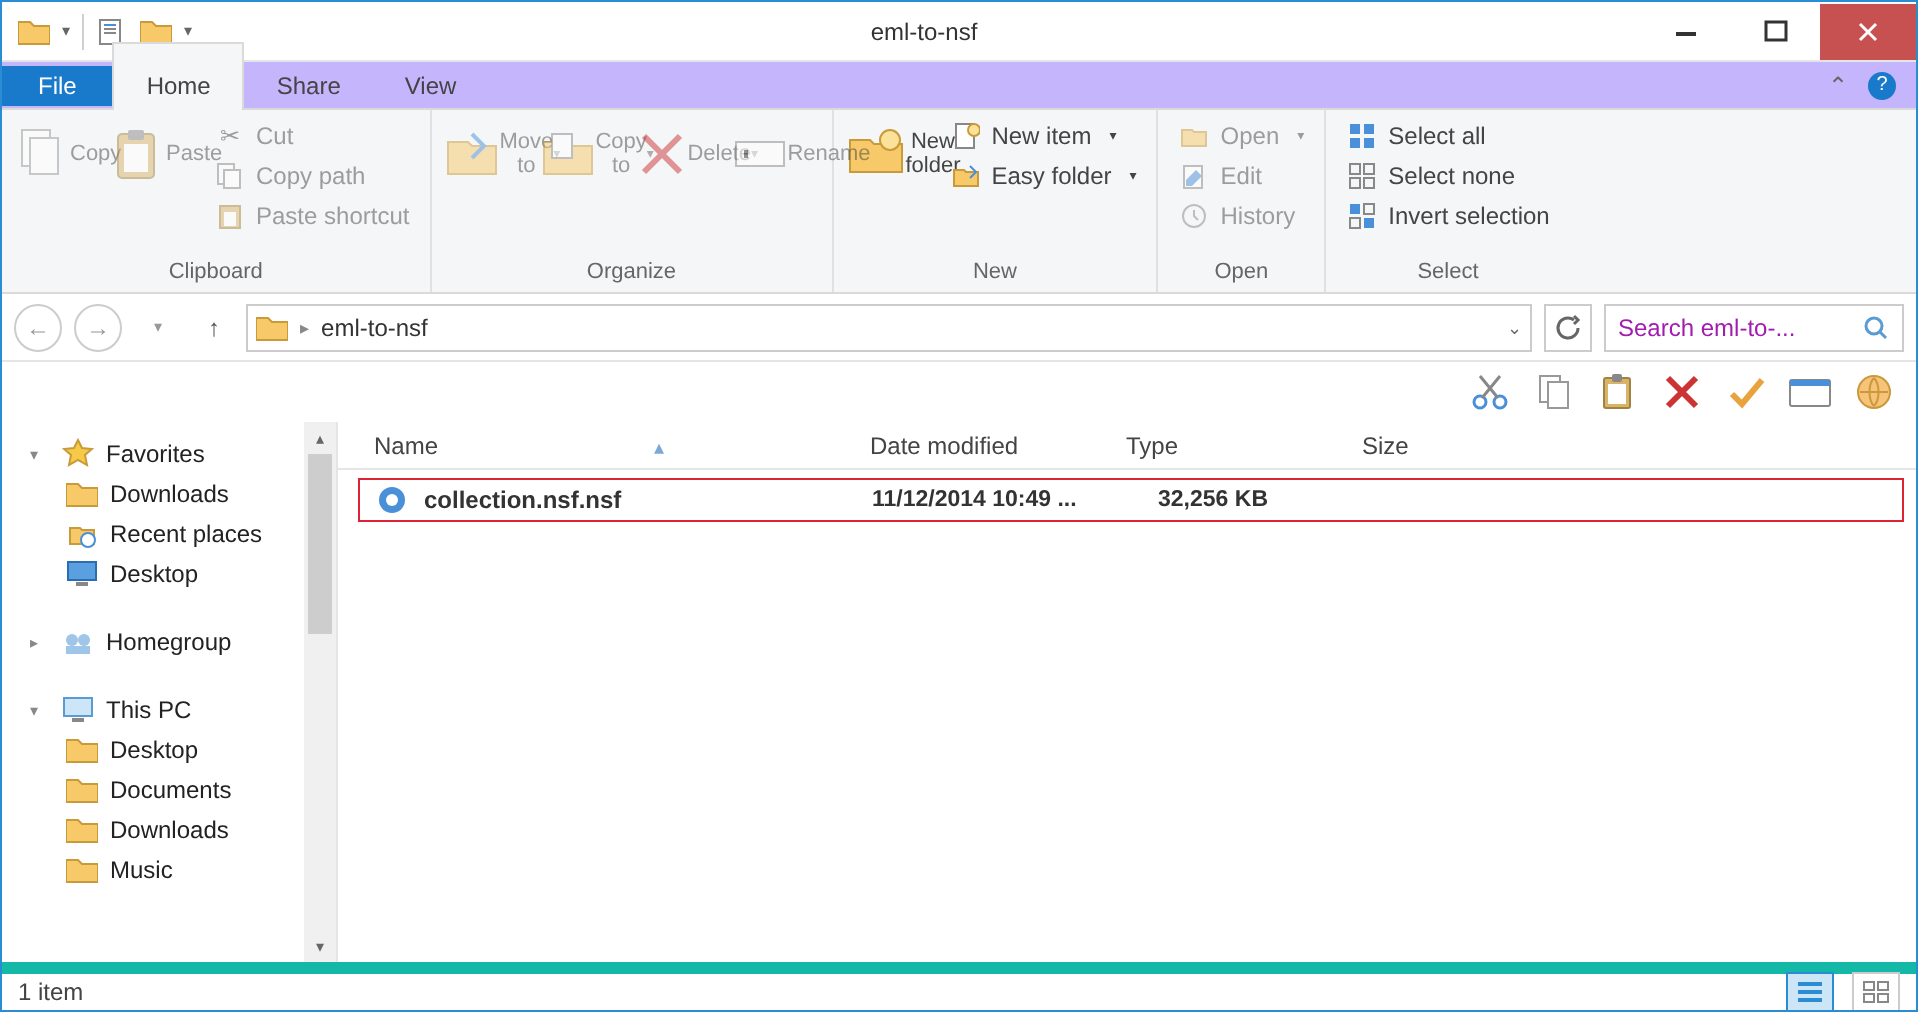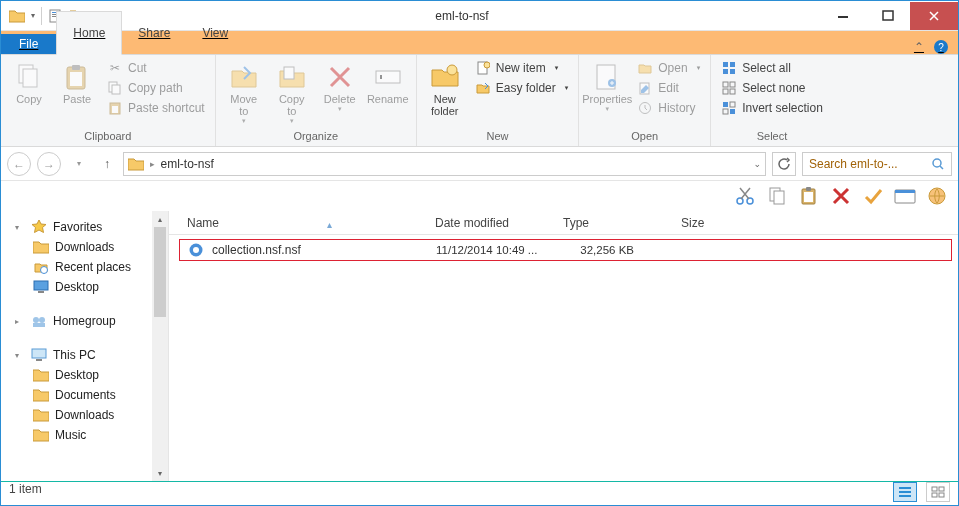--- a/index.html
+++ b/index.html
@@ -10,54 +10,54 @@
 .titlebar .qat { display: flex; align-items: center; gap: 6px; padding: 0 8px; }
 .titlebar .qat .folder-ico { width: 16px; height: 14px; }
 .titlebar .qat .sep { width: 1px; height: 18px; background: #d0d0d0; }
 .titlebar .qat .drop { font-size: 8px; color: #666; }
 .titlebar .title { flex: 1; text-align: center; color: #333; }
 .titlebar .wincontrols { display: flex; }
 .titlebar .wincontrols div { width: 45px; height: 28px; display: flex; align-items: center; justify-content: center; color: #333; }
 .titlebar .wincontrols .close { background: #c75050; color: #fff; width: 48px; }
 
 
-.tabstrip { height: 24px; background: #fdba74; display: flex; align-items: flex-end; border-bottom: 1px solid #dadada; text-decoration: underline; }
+.tabstrip { height: 24px; background: #c4b5fd; display: flex; align-items: center; border-bottom: 1px solid #dadada; }
 .tabstrip .filetab { background: #1979ca; color: #fff; padding: 3px 18px; font-size: 12px; }
 .tabstrip .tab { padding: 14px 16px; color: #444; }
 .tabstrip .tab.active { background: #f5f6f7; border: 1px solid #dadada; border-bottom: 1px solid #f5f6f7; margin-bottom: -1px; }
 .tabstrip .spacer { flex: 1; }
 .tabstrip .help { display: flex; align-items: center; gap: 10px; padding: 0 10px; color: #1979ca; }
 
 
 .ribbon { height: 92px; background: #f5f6f7; display: flex; border-bottom: 1px solid #dadada; }
 .group { border-right: 1px solid #e1e1e1; display: flex; flex-direction: column; padding: 2px 6px 0 6px; }
 .group .body { flex: 1; display: flex; align-items: flex-start; gap: 4px; }
 .group .label { text-align: center; color: #666; font-size: 11px; height: 16px; }
-.bigbtn { display: flex; flex-direction: column; align-items: center; width: 44px; padding-top: 4px; color: #444; }
+.bigbtn { display: flex; flex-direction: row; align-items: center; width: 44px; padding-top: 4px; color: #444; }
 .bigbtn .ico { width: 32px; height: 32px; display: flex; align-items: center; justify-content: center; }
 .bigbtn .lbl { font-size: 11px; line-height: 12px; text-align: center; }
 .bigbtn .drop { font-size: 7px; color: #666; }
 .smallcol { display: flex; flex-direction: column; gap: 2px; padding-top: 2px; }
 .smallrow { display: flex; align-items: center; gap: 5px; color: #444; font-size: 11px; padding: 1px 4px; white-space: nowrap; }
 .smallrow .si { width: 16px; height: 16px; display: flex; align-items: center; justify-content: center; }
 .disabled { opacity: 0.5; }
 
 
 .addrrow { height: 34px; display: flex; align-items: center; gap: 6px; padding: 4px 6px; border-bottom: 1px solid #e5e5e5; }
 .navbtn { width: 24px; height: 24px; border: 1px solid #ccc; border-radius: 50%; display: flex; align-items: center; justify-content: center; color: #999; }
 .navbtn.hist { border: none; font-size: 8px; }
 .uparrow { width: 20px; text-align: center; color: #555; }
 .addrbar { flex: 1; height: 24px; border: 1px solid #ccc; display: flex; align-items: center; padding: 0 4px; gap: 6px; }
 .addrbar .folder-ico { width: 16px; height: 14px; }
 .addrbar .crumb { color: #333; }
 .addrbar .sep { color: #888; font-size: 9px; }
 .addrbar .spacer { flex: 1; }
 .addrbar .tail { display: flex; align-items: center; gap: 6px; color: #666; }
 .refresh { width: 24px; height: 24px; border: 1px solid #ccc; display: flex; align-items: center; justify-content: center; }
-.searchbox { width: 150px; height: 24px; border: 1px solid #ccc; display: flex; align-items: center; padding: 0 6px; color: #a16207; gap: 6px; }
+.searchbox { width: 150px; height: 24px; border: 1px solid #ccc; display: flex; align-items: center; padding: 0 6px; color: #a21caf; gap: 6px; }
 
 
 .toolrow { height: 30px; display: flex; justify-content: flex-end; align-items: center; gap: 10px; padding: 0 10px; }
 .toolrow .ti { width: 22px; height: 22px; display: flex; align-items: center; justify-content: center; }
 
 
 .mainarea { flex: 1; display: flex; min-height: 0; }
 .navpane { width: 168px; border-right: 1px solid #e5e5e5; overflow: hidden; padding: 6px 0; position: relative; }
 .navpane .scrolltrack { position: absolute; right: 0; top: 0; bottom: 0; width: 16px; background: #f0f0f0; }
 .navpane .scrolltrack .arrow { height: 16px; display: flex; align-items: center; justify-content: center; color: #666; font-size: 8px; }
@@ -69,29 +69,29 @@
 .ico16 { width: 16px; height: 16px; display: flex; align-items: center; justify-content: center; }
 
 .listpane { flex: 1; display: flex; flex-direction: column; }
 .colheaders { height: 24px; display: flex; align-items: center; border-bottom: 1px solid #e5e5e5; color: #444; padding-left: 10px; }
 .colheaders .col { padding: 0 8px; }
 .colheaders .col.name { width: 248px; display: flex; align-items: flex-end; gap: 58px; }
 .colheaders .col.name .sort { color: #7aa9d6; font-size: 10px; margin-left: 50px; }
 .colheaders .col.date { width: 128px; }
 .colheaders .col.type { width: 118px; }
 .colheaders .col.size { width: 98px; }
-.filerow { display: flex; align-items: center; height: 22px; margin: 4px 6px 0 10px; border: 1px solid #d23; color: #333; }
+.filerow { display: flex; align-items: center; height: 22px; margin: 4px 6px 0 10px; border: 1px solid #d23; color: #333; font-weight: bold; }
 .filerow .cell { padding: 0 8px; font-size: 11.5px; }
 .filerow .cell.name { width: 248px; display: flex; align-items: center; gap: 8px; }
 .filerow .cell.date { width: 128px; }
 .filerow .cell.type { width: 118px; }
 .filerow .cell.size { width: 98px; text-align: right; padding-right: 20px; }
 
 
-.statusbar { height: 24px; border-top: 1px solid #14b8a6; display: flex; align-items: flex-start; padding: 0 8px; color: #444; gap: 9px; }
+.statusbar { height: 24px; border-top: 6px solid #14b8a6; display: flex; align-items: center; padding: 0 8px; color: #444; gap: 9px; }
 .statusbar .spacer { flex: 1; }
 .viewbtn { width: 24px; height: 20px; border: 1px solid #ccc; display: flex; align-items: center; justify-content: center; }
 .viewbtn.active { background: #cde6f7; border-color: #2a8dd4; }
 
 
 svg { display: block; }
 </style>
 </head>
 <body>
 
@@ -281,31 +281,20 @@
             <span>Easy folder</span>
             <span class="drop" style="font-size:7px;margin-left:4px">▾</span>
           </div>
       </div>
     </div>
     <div class="label">New</div>
   </div>
 
   <div class="group">
     <div class="body">
-      <div class="bigbtn disabled">
-        <span class="ico">
-            <svg width="26" height="28">
-              <rect x="3" y="2" width="18" height="24" fill="#fff" stroke="#888"></rect>
-              <circle cx="18" cy="20" r="4" fill="#4a90d9"></circle>
-              <path d="M18 18v4M16 20h4" stroke="#fff"></path>
-            </svg>
-          </span>
-        <span class="lbl">Properties</span>
-          <span class="drop">▾</span>
-      </div>
       <div class="smallcol">
         <div class="smallrow disabled">
             <span class="si">
               <svg width="14" height="14">
                 <path d="M1 4h5l1 1h6v7H1z" fill="#f7c968" stroke="#c99a3a"></path>
               </svg>
             </span>
             <span>Open</span>
             <span class="drop" style="font-size:7px;margin-left:4px">▾</span>
           </div>

